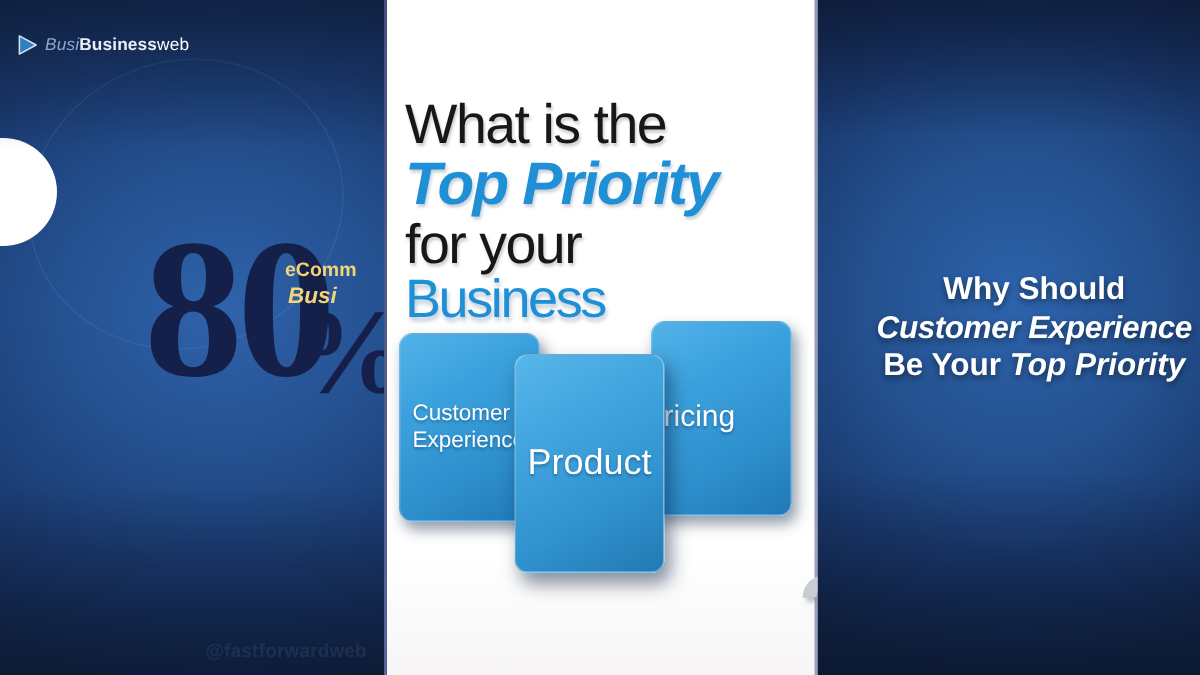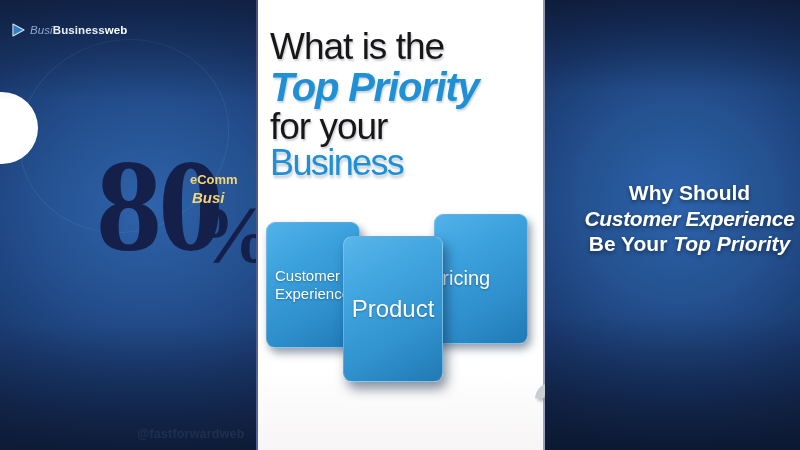--- a/index.html
+++ b/index.html
@@ -79,21 +79,21 @@
     height: 14px;
     display: block;
   }
   .logo-text {
     font-size: 11.5px;
     letter-spacing: 0.1px;
     white-space: nowrap;
   }
   .logo-text .lt-fast   { color: #8fa6c9; font-style: italic; font-weight: 400; }
   .logo-text .lt-fwd    { color: #e8eef8; font-weight: 700; }
-  .logo-text .lt-web    { color: #ffffff; font-weight: 700; }
+  .logo-text .lt-web    { color: #ffffff; font-weight: 400; }
 
   .big-number {
     position: absolute;
     left: 96px;
     top: 140px;
     font-family: "Liberation Serif", serif;
     font-size: 132px;
     line-height: 1;
     font-weight: 700;
     color: #15204a;
@@ -197,20 +197,21 @@
     width: 262px;
     line-height: 1.0;
   }
   #center-title span { display: block; white-space: nowrap; }
   .ct-line1 {
     font-size: 37px;
     font-weight: 400;
     color: #17171a;
     letter-spacing: -1px;
     text-shadow: 1px 2px 2px rgba(140,140,150,0.45);
+    margin-top: 36px;
   }
   .ct-line2 {
     font-size: 40px;
     font-weight: 700;
     font-style: italic;
     color: #1f8fd6;
     letter-spacing: -1.2px;
     margin-top: 2px;
     text-shadow: 1px 2px 2px rgba(120,140,160,0.40);
   }

